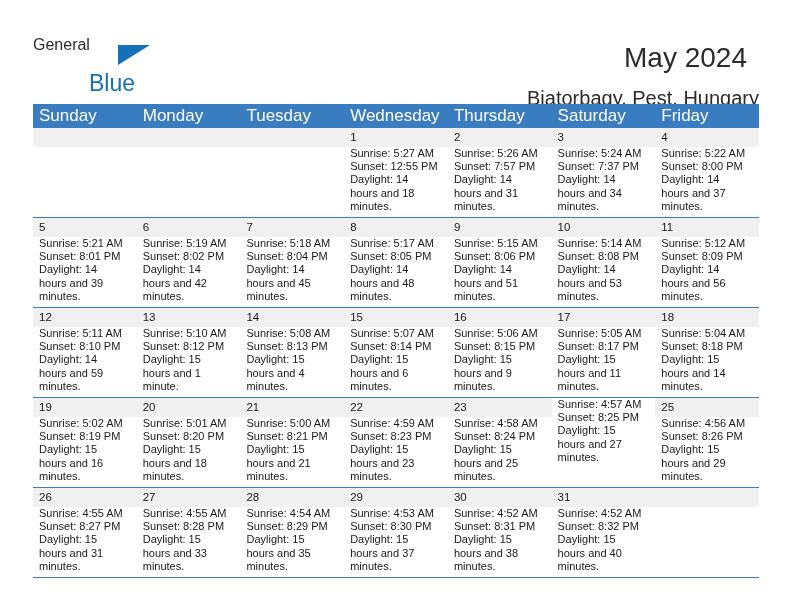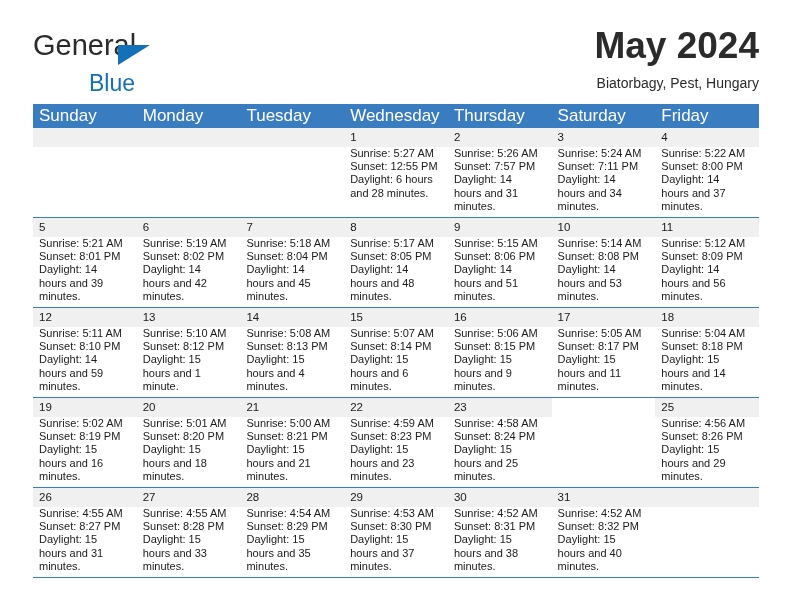--- a/index.html
+++ b/index.html
@@ -34,21 +34,21 @@
     position: absolute;
     left: 0;
     top: 4px;
     width: 140px;
     height: 56px;
   }
   .brand-general {
     position: absolute;
     left: 0;
     top: 0;
-    font-size: 29px;
+    font-size: 16px;
     letter-spacing: 0px;
     color: #2b2b2b;
     font-family: "Liberation Sans", sans-serif;
     line-height: 26px;
   }
   .brand-triangle {
     position: absolute;
     left: 85px;
     top: 13px;
     width: 0;
@@ -65,29 +65,29 @@
     line-height: 26px;
   }
 
   .titles {
     position: absolute;
     right: 0;
     top: 0;
     text-align: right;
   }
   .cal-title {
-    font-size: 37px;
+    font-size: 28px;
     color: #2b2b2b;
     line-height: 36px;
-    font-weight: bold;
-    margin: 0;
+    font-weight: normal;
+    margin: 12px;
     white-space: nowrap;
   }
   .cal-subtitle {
-    font-size: 14px;
+    font-size: 20px;
     color: #2b2b2b;
     line-height: 20px;
     margin: 9px 0 0 0;
     white-space: nowrap;
   }
 
   
   .calendar {
     position: absolute;
     left: 33px;
@@ -192,36 +192,36 @@
             <div class="day-number-band"></div>
           </div>
           <div class="day-cell empty">
             <div class="day-number-band"></div>
           </div>
           <div class="day-cell">
             <div class="day-number-band">1</div>
             <div class="day-info">
               <div>Sunrise: 5:27 AM</div>
               <div>Sunset: 12:55 PM</div>
-              <div class="daylight">Daylight: 6 hours and 28 minutes.</div>
+              <div class="daylight">Daylight: 14 hours and 18 minutes.</div>
             </div>
           </div>
           <div class="day-cell">
             <div class="day-number-band">2</div>
             <div class="day-info">
               <div>Sunrise: 5:26 AM</div>
               <div>Sunset: 7:57 PM</div>
               <div class="daylight">Daylight: 14 hours and 31 minutes.</div>
             </div>
           </div>
           <div class="day-cell">
             <div class="day-number-band">3</div>
             <div class="day-info">
               <div>Sunrise: 5:24 AM</div>
-              <div>Sunset: 7:11 PM</div>
+              <div>Sunset: 7:37 PM</div>
               <div class="daylight">Daylight: 14 hours and 34 minutes.</div>
             </div>
           </div>
           <div class="day-cell">
             <div class="day-number-band">4</div>
             <div class="day-info">
               <div>Sunrise: 5:22 AM</div>
               <div>Sunset: 8:00 PM</div>
               <div class="daylight">Daylight: 14 hours and 37 minutes.</div>
             </div>
@@ -378,20 +378,25 @@
           </div>
           <div class="day-cell">
             <div class="day-number-band">23</div>
             <div class="day-info">
               <div>Sunrise: 4:58 AM</div>
               <div>Sunset: 8:24 PM</div>
               <div class="daylight">Daylight: 15 hours and 25 minutes.</div>
             </div>
           </div>
           <div class="day-cell">
+            <div class="day-info">
+              <div>Sunrise: 4:57 AM</div>
+              <div>Sunset: 8:25 PM</div>
+              <div class="daylight">Daylight: 15 hours and 27 minutes.</div>
+            </div>
           </div>
           <div class="day-cell">
             <div class="day-number-band">25</div>
             <div class="day-info">
               <div>Sunrise: 4:56 AM</div>
               <div>Sunset: 8:26 PM</div>
               <div class="daylight">Daylight: 15 hours and 29 minutes.</div>
             </div>
           </div>
         </div>

